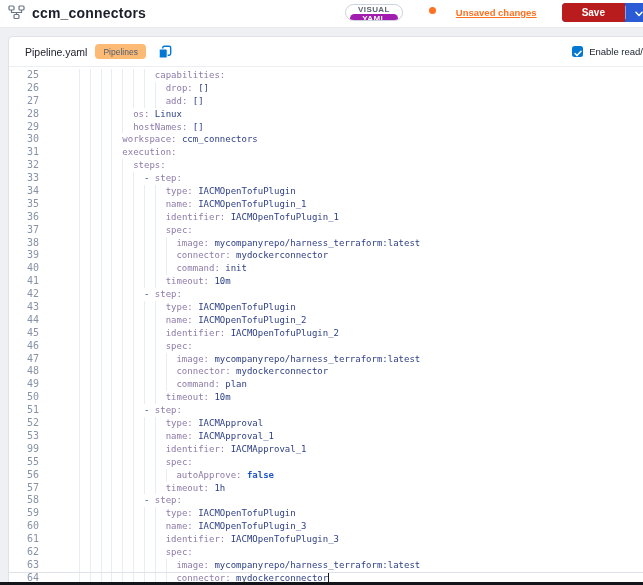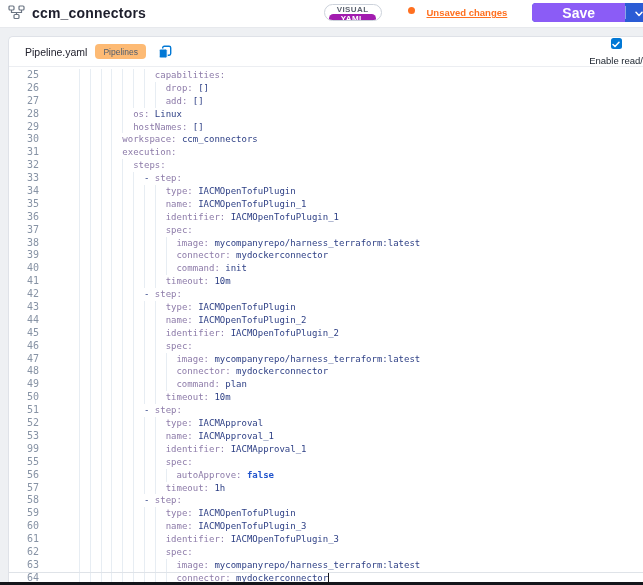--- a/index.html
+++ b/index.html
@@ -15,42 +15,42 @@
   h1.page-title { font-size:14px; font-weight:bold; color:#1d1e2c; letter-spacing:.2px; }
   .topbar-right { margin-left:auto; display:flex; align-items:center; }
 
   .mode-toggle { display:flex; align-items:center; height:17px; border:1px solid #ccd2db;
     border-radius:9px; background:#fff; overflow:hidden; margin-right:26px;flex-direction:column; }
   .mode { font-size:8px; font-weight:bold; letter-spacing:.4px; padding:0 12px;
     height:100%; display:flex; align-items:center; cursor:pointer; }
   .mode.visual { color:#5c6370; }
   .mode.yaml { background:#a21caf; color:#fff; border-radius:8px; }
 
-  .unsaved { display:flex; gap:12px; margin-right:25px; cursor:pointer; }
+  .unsaved { display:flex; gap:20px; margin-right:25px; cursor:pointer; }
   .unsaved .dot { width:7px; height:7px; border-radius:50%; background:#ff7020; }
   .unsaved a { color:#ff7020; font-size:9.5px; font-weight:bold; text-decoration:underline; }
 
   .save-split { display:flex; align-items:stretch; height:19px; background:#2b5cd5;
     border-radius:4px; overflow:hidden; margin-right:-9px; }
-  .save-main { background:#8b5cf6; color:#fff; border:none; font-family:inherit;
-    font-size:14px; font-weight:bold; padding:0 30px; cursor:pointer; }
+  .save-main { background:#b91c1c; color:#fff; border:none; font-family:inherit;
+    font-size:10px; font-weight:bold; padding:0 20px; cursor:pointer; }
   .save-div { width:1px; background:rgba(255,255,255,.45); margin:3px 0; }
   .save-caret { background:#2b5cd5; border:none; padding:0 9px; display:flex;
     align-items:center; cursor:pointer; }
 
   
   .card { position:absolute; left:8px; right:0; top:36px; bottom:3px; background:#fff;
     border:1px solid #dfe2e8; border-right:none; border-bottom:none; border-radius:5px 0 0 0; }
   .card-head { height:30px; display:flex; align-items:center; padding:0 0 0 16px;
     border-bottom:1px solid #eceef2; }
   .tab-title { font-size:10.5px; font-weight:normal; color:#22222e; margin-right:8px; }
   .chip { background:#fdba74; color:#4e5d6f; font-size:8.5px; padding:2.5px 8px;
     border-radius:4px; margin-right:12px; }
   .copy { display:flex; cursor:pointer; }
-  .head-right { margin-left:auto; display:flex; align-items:center; gap:6px; flex-shrink:0;flex-direction:column; }
+  .head-right { margin-left:auto; display:flex; align-items:center; gap:6px; flex-shrink:0; }
   .checkbox { width:11px; height:11px; background:#0278d5; border-radius:2.5px;
     display:flex; align-items:center; justify-content:center; cursor:pointer; }
   .cb-label { font-size:9.5px; color:#1a222d; white-space:nowrap; }
 
   
   .editor { padding-top:2px; background:#fff; height:calc(100% - 30px); overflow:hidden; cursor:text; }
   .row { display:flex; height:12.9px; line-height:12.9px; position:relative;
     font-family:"DejaVu Sans Mono", monospace; font-size:9px; }
   .gut { flex:0 0 30px; text-align:right; color:#8793a5; font-size:10px; margin-right:20px; }
   .code { white-space:pre;padding-left:20px; }

